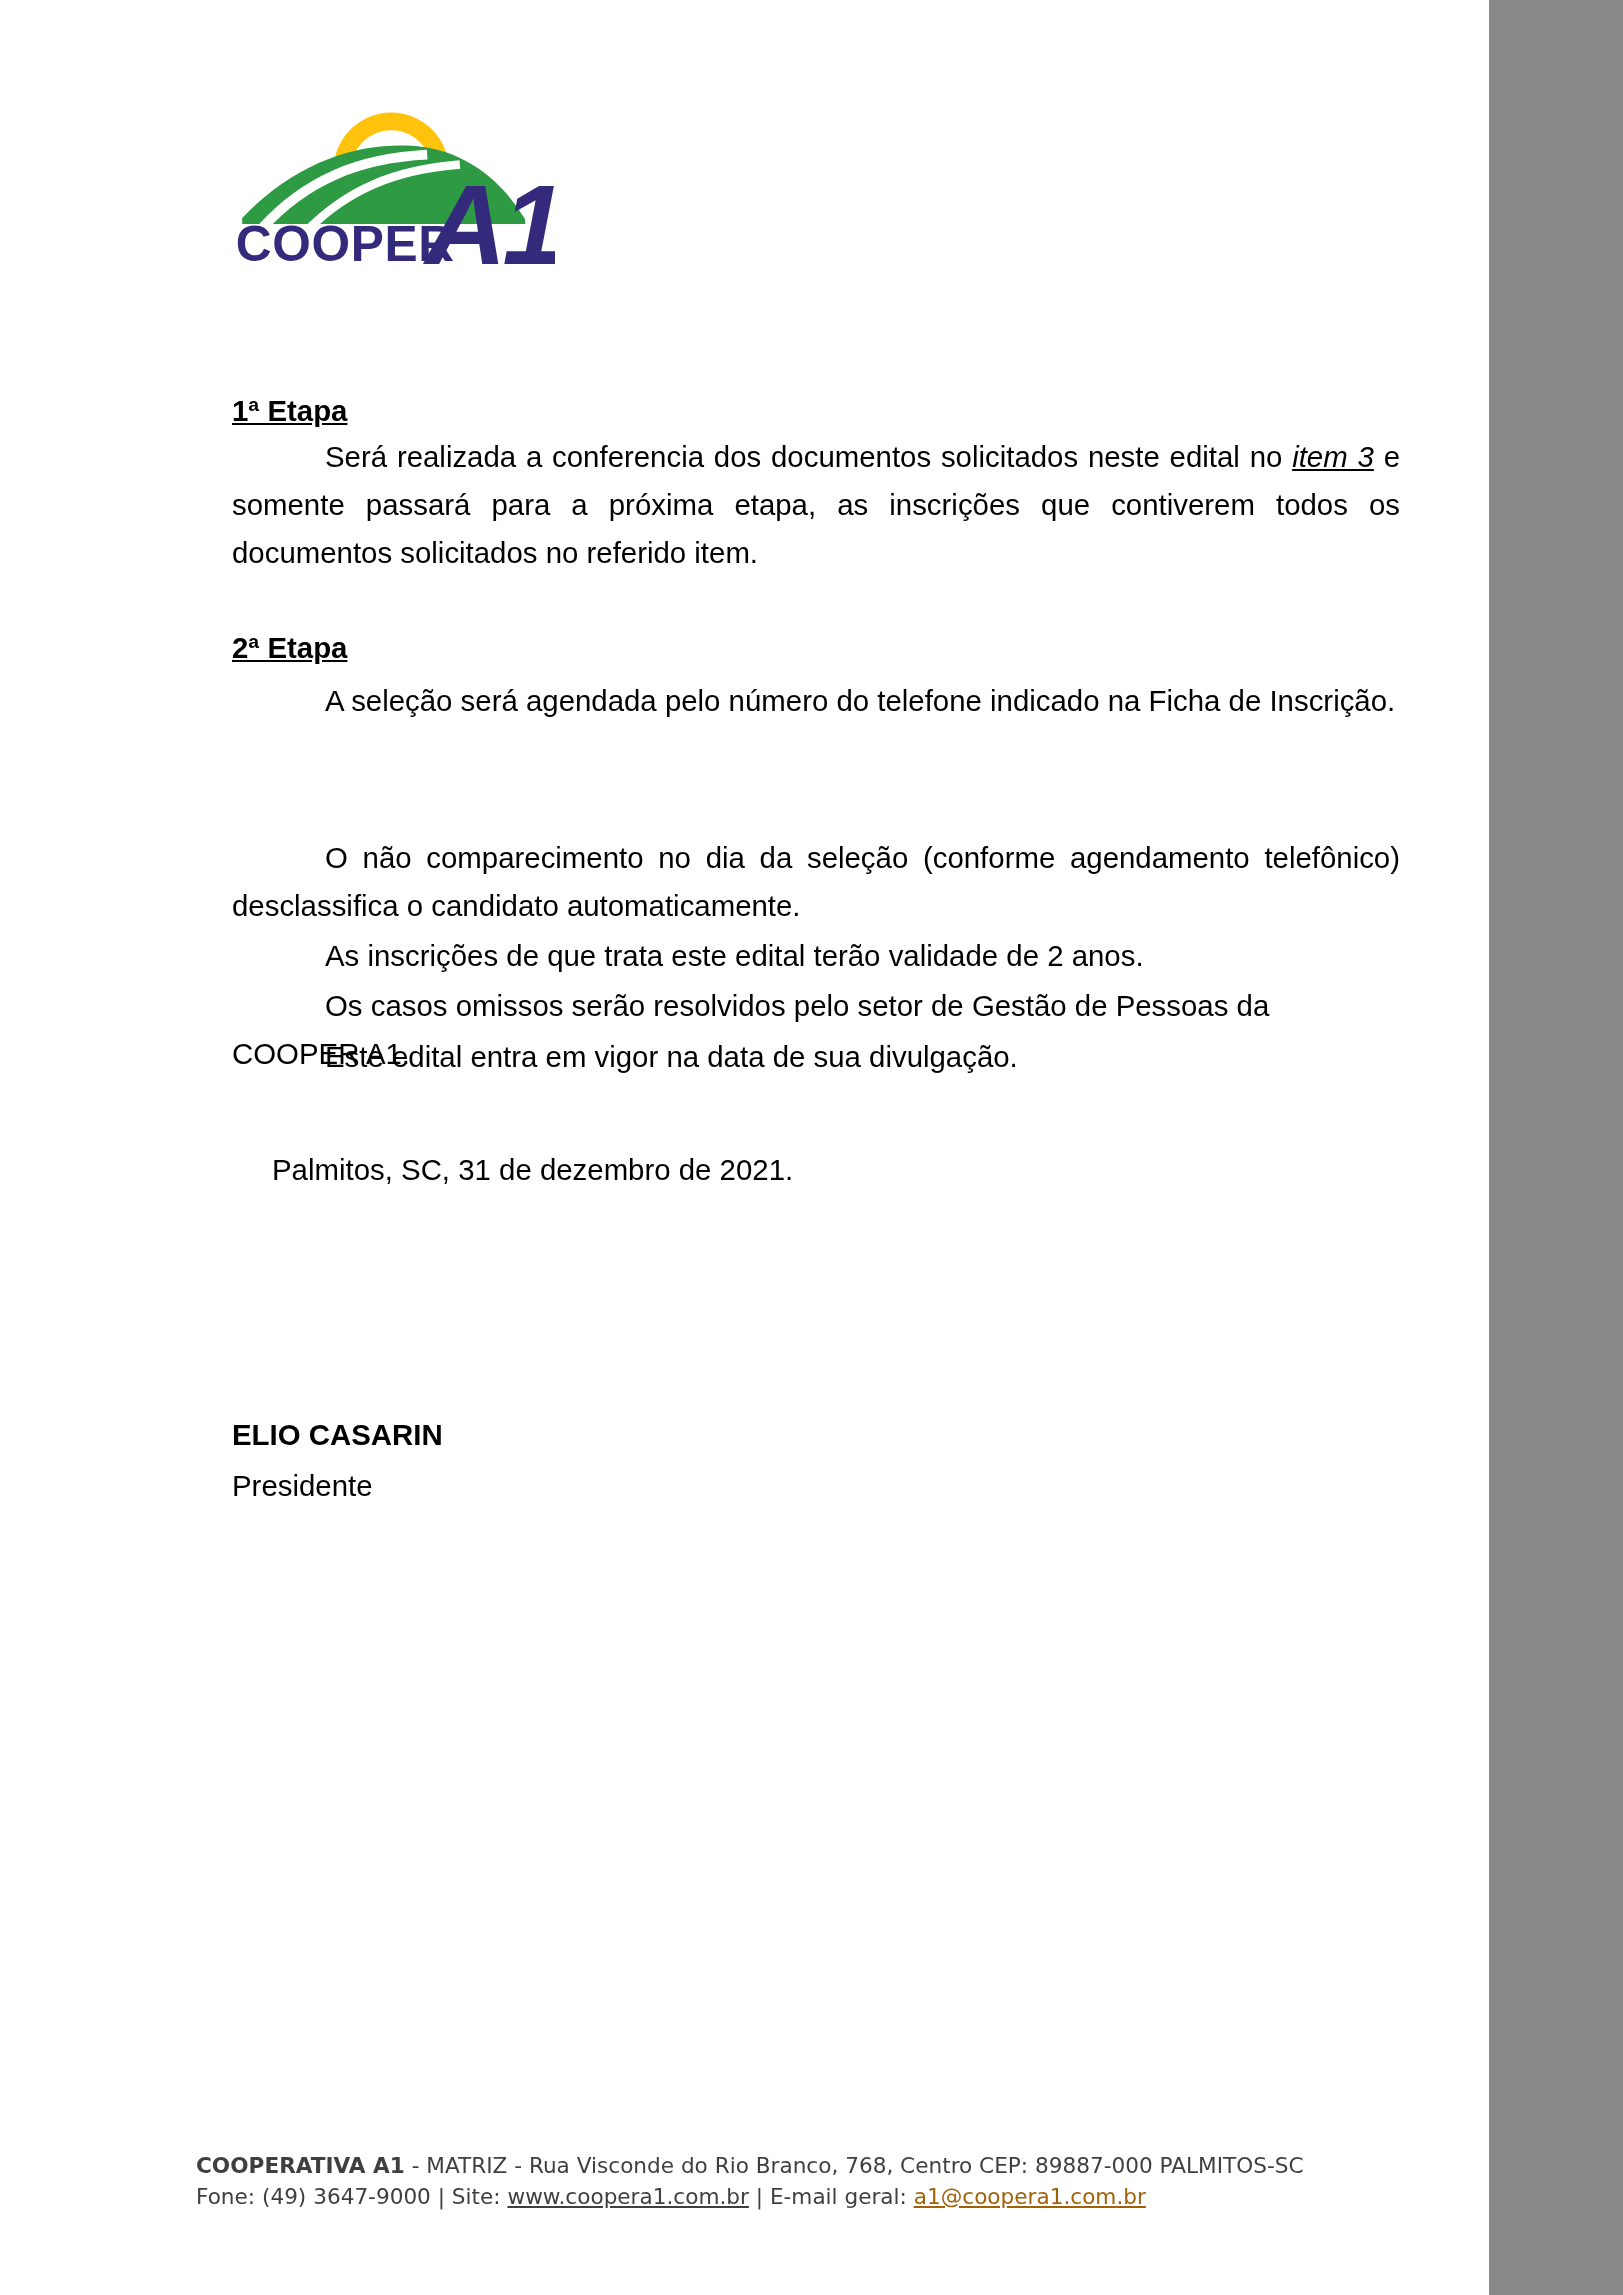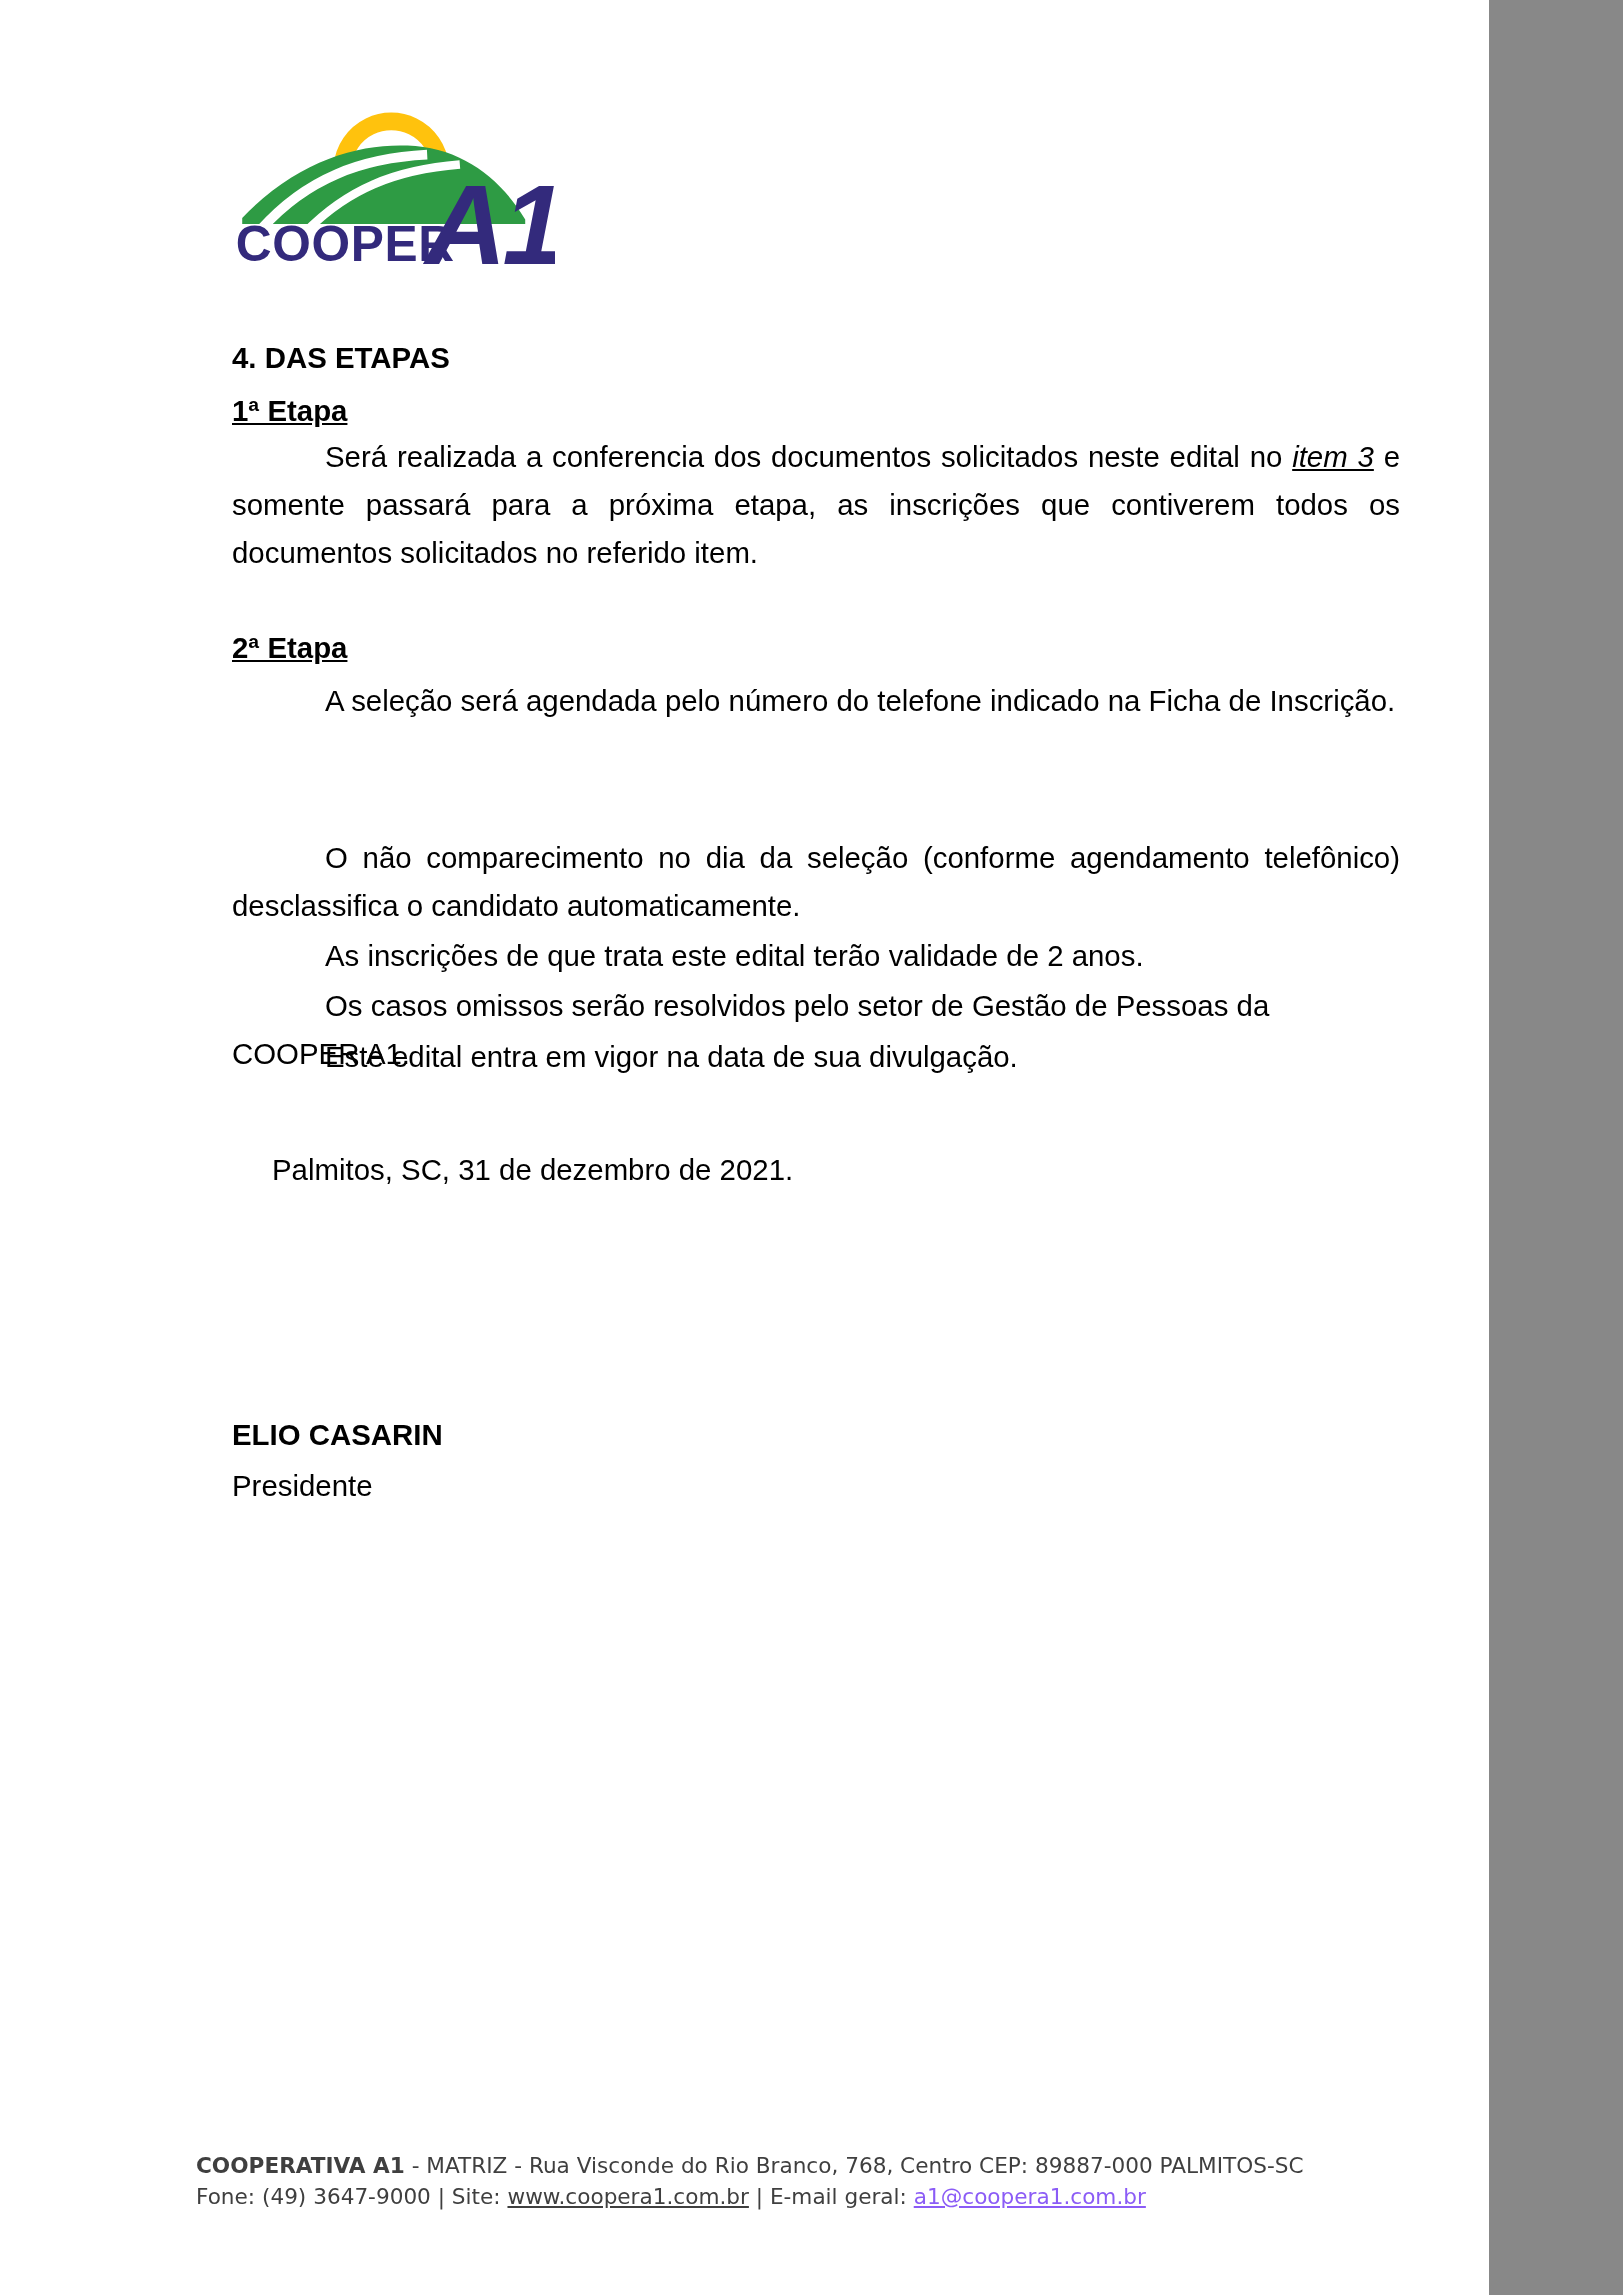--- a/index.html
+++ b/index.html
@@ -29,21 +29,21 @@
   .footer{
     position:absolute;
     left:196px;top:2150px;width:1237px;
     text-align:left;
     font-family:"DejaVu Sans",sans-serif;
     font-size:21.6px;line-height:31px;
     color:#3F3F3F;
   }
   .footer p{margin:0;}
   .site-link{color:inherit;text-decoration:underline;}
-  .email-link{color:#8b5cf6;text-decoration:underline;}
+  .email-link{color:#a16207;text-decoration:underline;}
 </style>
 </head>
 <body>
 
 <div class="page">
 
   <svg class="logo" width="321" height="183" viewBox="0 0 490 280">
     <defs>
       <clipPath id="domeclip">
         <path d="M 12,196 C 95,108 190,82 265,85 C 345,88 405,132 445,198 L 445,215 L 12,215 Z"></path>
@@ -52,21 +52,20 @@
     <path d="M 170,150 A 75 75 0 1 1 310,150" fill="none" stroke-width="27" stroke-linecap="butt" stroke="#FFC20D"></path>
     <path d="M 12,196 C 95,108 190,82 265,85 C 345,88 405,132 445,198 L 445,205 L 12,205 Z" fill="#2E9B44"></path>
     <g clip-path="url(#domeclip)" stroke="#ffffff" fill="none">
       <path d="M 40,214 C 110,135 195,104 295,99" stroke-width="15"></path>
       <path d="M 108,218 C 172,152 245,122 345,114" stroke-width="13"></path>
     </g>
     <text x="2" y="262" font-size="76" font-weight="bold" letter-spacing="1" font-family="&quot;Liberation Sans&quot;,sans-serif" fill="#332A7C">COOPER</text>
     <text x="292" y="266" font-size="172" font-weight="bold" font-style="italic" letter-spacing="-6" font-family="&quot;Liberation Sans&quot;,sans-serif" fill="#332A7C">A1</text>
   </svg>
 
-  <p class="block heading" style="top:334px">4. DAS ETAPAS</p>
 
   <p class="block heading" style="top:387px">
     <span class="underlined">1ª Etapa</span>
   </p>
 
   <p class="block justify indent" style="top:433px">
     <span>Será realizada a conferencia dos documentos solicitados neste edital no </span><span class="item-ref">item 3</span><span> e somente passará para a próxima etapa, as inscrições que contiverem todos os documentos solicitados no referido item.</span>
   </p>
 
   <p class="block heading" style="top:624px">

